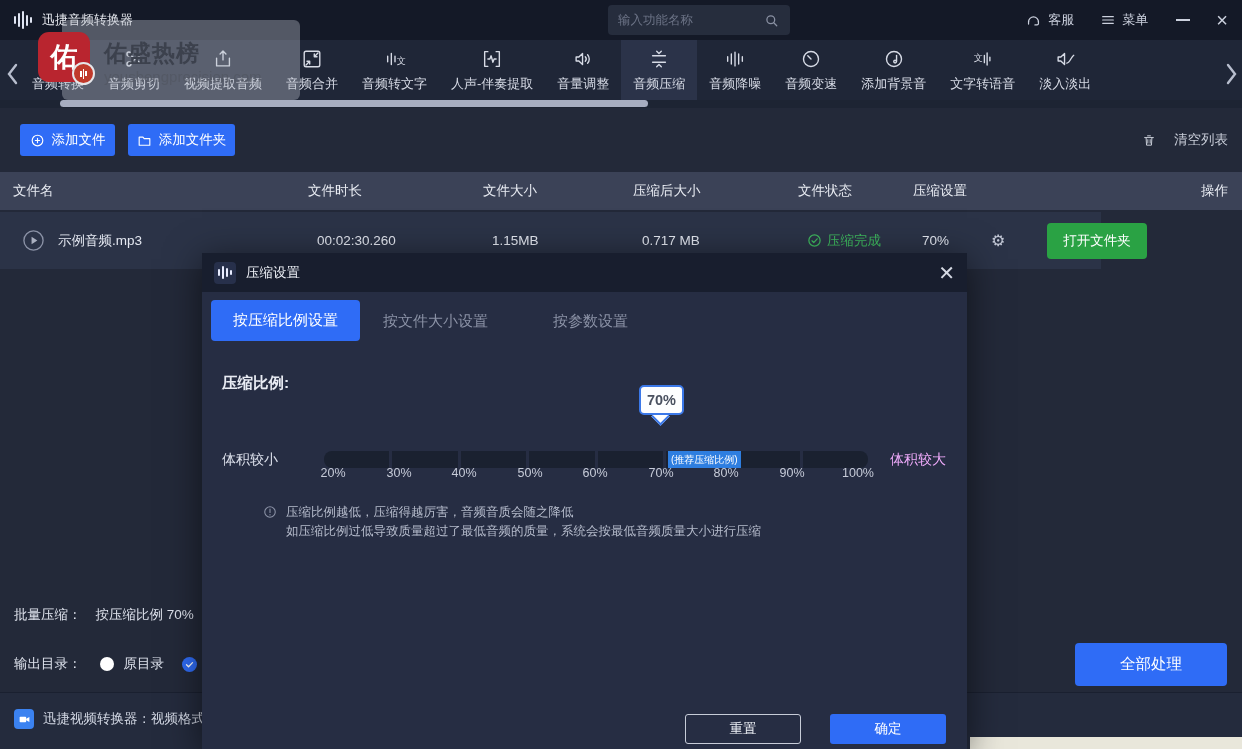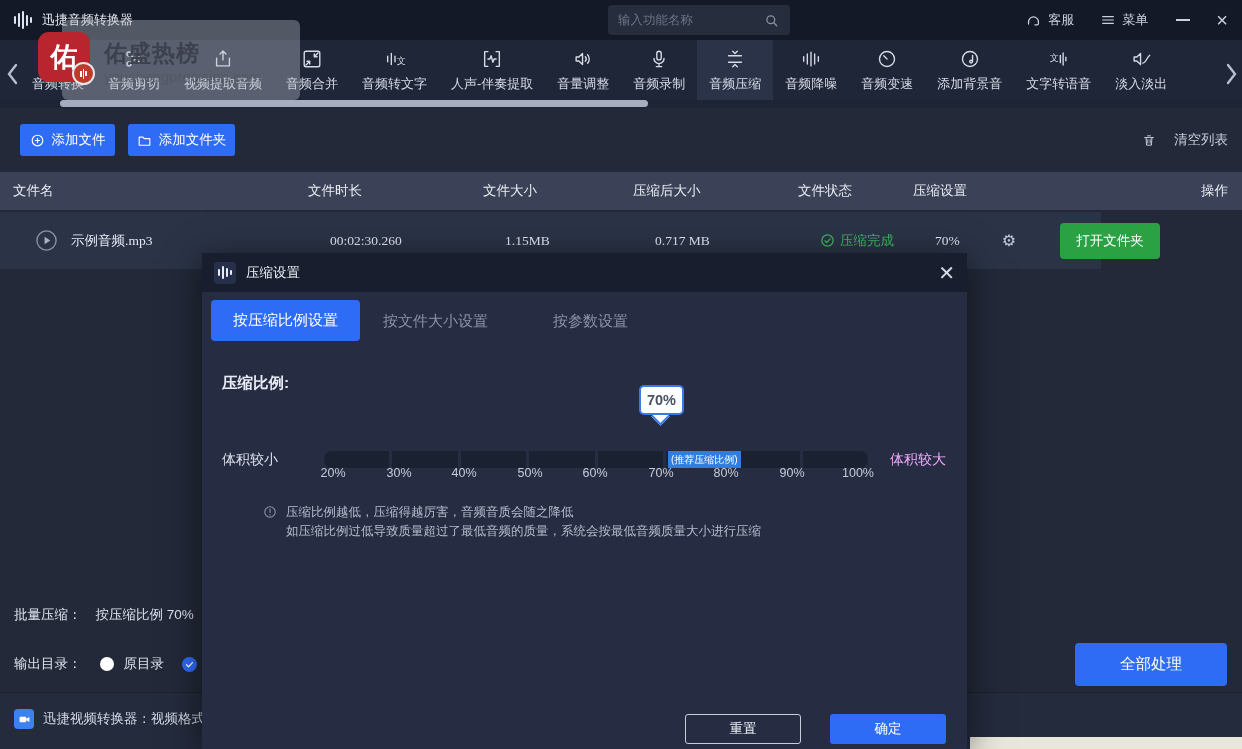--- a/index.html
+++ b/index.html
@@ -42,21 +42,21 @@
   #btn-add-folder { left:128px; top:124px; width:107px; height:32px; }
   .clear-list { position:absolute; right:14px; top:131px; display:flex; align-items:center; gap:18px;
                 color:#c9ced9; font-size:13.5px; cursor:pointer; }
 
   
   .tgrid { display:grid; grid-template-columns:295px 175px 150px 165px 115px 125px 1fr; align-items:center; }
   .thead { position:absolute; left:0; top:172px; width:1242px; height:38px; background:#3b4257;
            padding-left:13px; color:#e8ebf2; font-size:13.5px; }
   .thead .h-op { text-align:right; padding-right:14px; }
   .trow { position:absolute; left:0; top:212px; width:1101px; height:57px; background:#2b3347;
-          padding-left:35px; color:#e4e8f1; font-size:13.5px;font-family:Liberation Serif, serif; }
+          padding-left:22px; color:#e4e8f1; font-size:13.5px; }
   .cell-name { display:flex; align-items:center; gap:13px; }
   .cell-status { display:flex; align-items:center; gap:5px; color:#3fba5f; }
   .cell-ratio { display:flex; align-items:center; }
   .gear { font-size:16px; color:#c3c8d6; margin-left:42px; cursor:pointer; }
   .btn-open { width:100px; height:36px; background:#2aa244; color:#fff; border-radius:4px;
               display:flex; align-items:center; justify-content:center; font-size:13.5px; cursor:pointer; }
 
   
   .batch-row { position:absolute; left:14px; top:606px; display:flex; gap:14px; font-size:13.5px; color:#dfe3ed; }
   .output-row { position:absolute; left:14px; top:655px; display:flex; align-items:center; gap:10px;
@@ -214,27 +214,20 @@
         </svg>
       <span>人声-伴奏提取</span>
     </div>
     <div class="tbitem">
       <svg width="22" height="22" viewBox="0 0 24 24" fill="none" stroke-width="1.5" stroke-linecap="round" stroke-linejoin="round">
         <path d="M4.5 9.8v4.4h3l4 3.8V6l-4 3.8h-3z"></path>
           <path d="M14.5 9.5a3.8 3.8 0 0 1 0 5M17 7.3a7 7 0 0 1 0 9.4"></path>
         </svg>
       <span>音量调整</span>
     </div>
-    <div class="tbitem">
-      <svg width="22" height="22" viewBox="0 0 24 24" fill="none" stroke-width="1.5" stroke-linecap="round">
-        <rect x="9.6" y="3.5" width="4.8" height="9.5" rx="2.4"></rect>
-          <path d="M6.5 11.5a5.5 5.5 0 0 0 11 0M12 17v3.3M9 20.3h6"></path>
-        </svg>
-      <span>音频录制</span>
-    </div>
     <div class="tbitem sel">
       <svg width="22" height="22" viewBox="0 0 24 24" fill="none" stroke-width="1.5" stroke-linecap="round" stroke-linejoin="round">
         <path d="M5 8.5h14M5 15.5h14"></path>
           <path d="M9.5 3.5L12 6l2.5-2.5M9.5 20.5L12 18l2.5 2.5"></path>
         </svg>
       <span>音频压缩</span>
     </div>
     <div class="tbitem">
       <svg width="22" height="22" viewBox="0 0 24 24" fill="none" stroke-width="1.5" stroke-linecap="round">
         <path d="M4 14.5v-5M8 17.5v-11M12 19.5v-15M16 17.5v-11M20 14.5v-5"></path>

